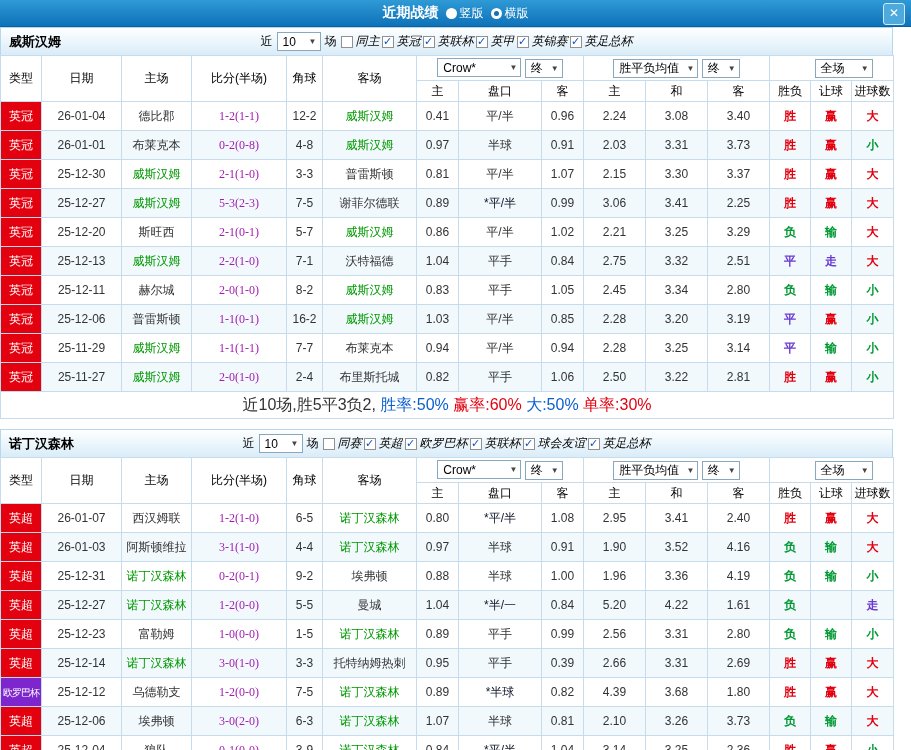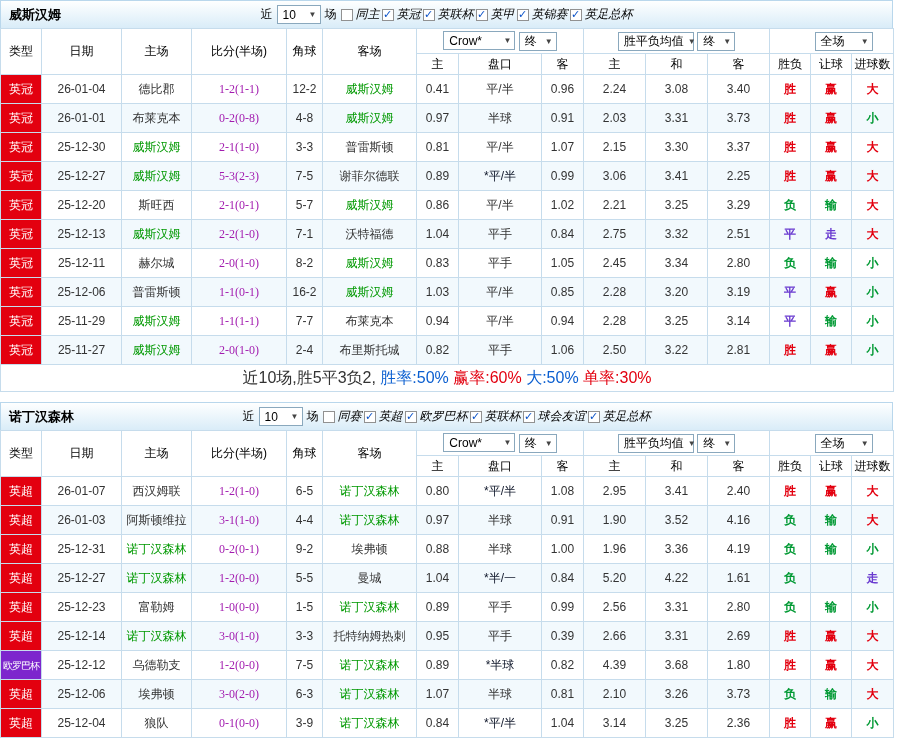--- a/index.html
+++ b/index.html
@@ -14,21 +14,21 @@
   .radio.sel{background:#0e72b8;box-shadow:inset 0 0 0 3px #fff;}
   .close-btn{position:absolute;right:6px;top:3px;width:20px;height:20px;background:#4ea9dd;border:1px solid #cfe9f7;border-radius:3px;color:#fff;font-weight:bold;text-align:center;line-height:18px;font-size:12px;cursor:pointer;}
   
   .team-section{width:893px;}
   .section-bar{position:relative;height:28px;box-sizing:border-box;background:linear-gradient(#feffff,#d9ecf8);border:1px solid #b9d7ec;border-bottom:none;display:flex;align-items:center;justify-content:center;}
   .team-name{position:absolute;left:8px;font-size:13px;font-weight:bold;color:#000;}
   .filter-area{display:flex;align-items:center;gap:4px;color:#000;}
   
   .select{display:inline-flex;align-items:center;justify-content:space-between;box-sizing:border-box;height:19px;border:1px solid #8aa8bd;background:#fff;padding:0 3px 0 5px;cursor:pointer;color:#000;}
   .select .arr{font-size:8px;color:#444;margin-left:4px;}
-  .w-count{width:44px;} .w-company{width:72px;} .w-final{width:38px;} .w-avg{width:76px;} .w-scope{width:58px;margin-left:24px;}
+  .w-count{width:44px;} .w-company{width:84px;} .w-final{width:38px;} .w-avg{width:85px;} .w-scope{width:58px;margin-left:24px;}
   
   .cb-group{display:inline-flex;align-items:center;gap:2px;}
   .cb{display:inline-flex;align-items:center;margin-left:0;cursor:pointer;font-style:italic;}
   .cb .box{width:12px;height:12px;box-sizing:border-box;border:1px solid #919191;background:#fff;display:inline-flex;align-items:center;justify-content:center;font-size:11px;line-height:11px;color:#0a52c8;font-weight:bold;margin-right:3px;}
   
   table.grid{width:893px;border-collapse:collapse;table-layout:fixed;background:#fff;}
   .grid th,.grid td{border:1px solid #c6dcec;text-align:center;overflow:hidden;white-space:nowrap;padding:0;}
   .grid thead th{background:#fff;font-weight:normal;color:#000;}
   .ctrl-row th{height:24px;}
   .sub-row th{height:20px;}
@@ -45,20 +45,34 @@
   .res-l{color:#009933;font-weight:bold;}
   .res-d{color:#6a3bd0;font-weight:bold;}
   .summary{height:26px;font-size:16px;background:#fff;}
   .section-gap{height:10px;}
 </style>
 </head>
 <body>
 
 <div class="app">
 
+  <div class="titlebar">
+    <div class="titlebar-center">
+      <span class="tb-title">近期战绩</span>
+      <span class="radio-wrap">
+        <span class="radio"></span>
+        <span>竖版</span>
+      </span>
+      <span class="radio-wrap">
+        <span class="radio sel"></span>
+        <span>横版</span>
+      </span>
+    </div>
+    <div class="close-btn">✕</div>
+  </div>
 
   <section class="team-section">
     <div class="section-bar">
       <span class="team-name">威斯汉姆</span>
       <div class="filter-area">
         <span class="lbl">近</span>
         <span class="select w-count">
             <span>10</span>
             <span class="arr">▼</span>
           </span>

